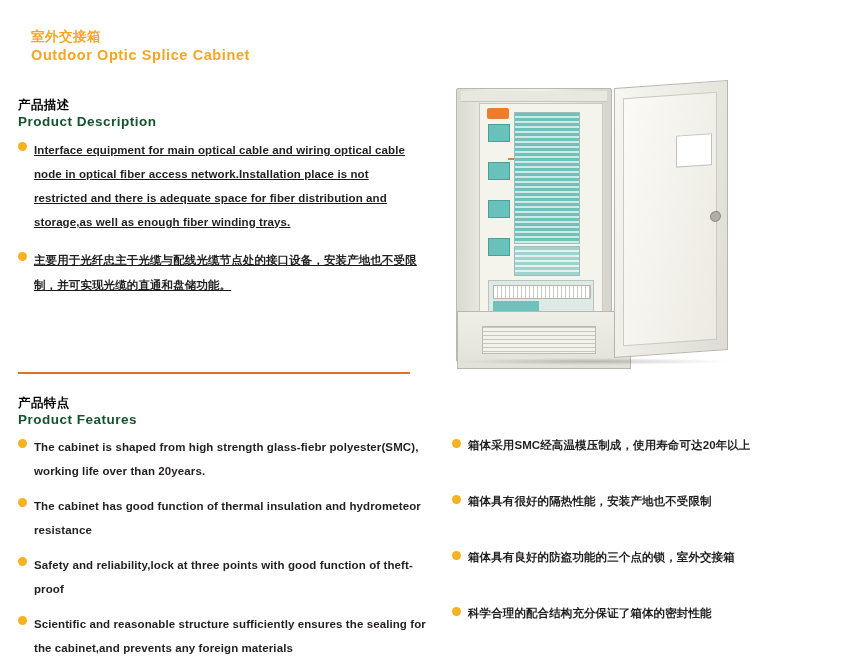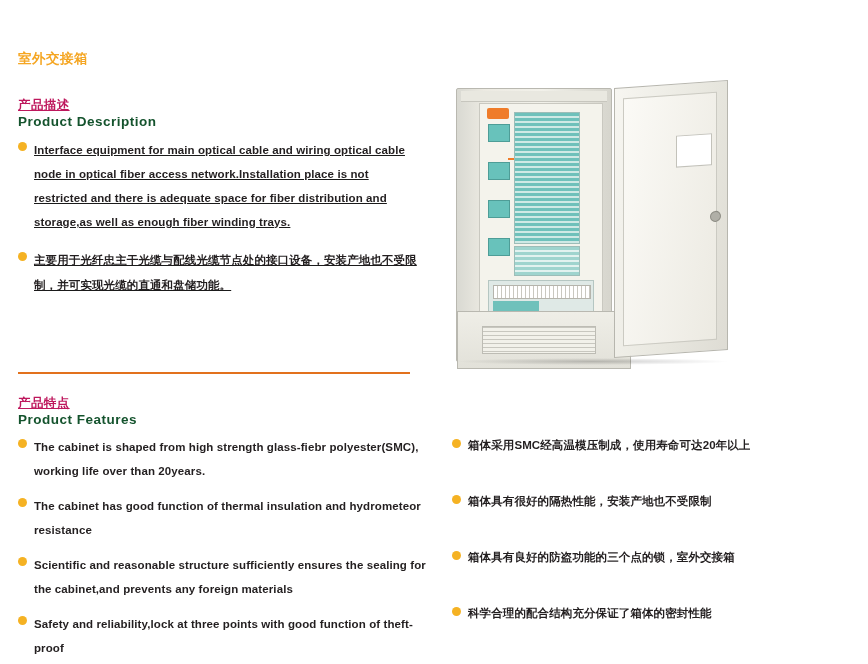--- a/index.html
+++ b/index.html
@@ -18,23 +18,22 @@
 
   .page {
     position: relative;
     width: 868px;
     height: 664px;
   }
 
   
   .title-block {
     position: absolute;
-    left: 18px;
+    left: 31px;
     top: 28px;
-    margin-top: 22px;
   }
   .title-cn {
     font-size: 13.5px;
     font-weight: bold;
     color: #f5a623;
     letter-spacing: 0.5px;
     line-height: 18px;
   }
   .title-en {
     font-size: 14.5px;
@@ -44,24 +43,23 @@
     line-height: 19px;
   }
 
   
   .section-head {
     position: absolute;
   }
   .section-head .cn {
     font-size: 12.5px;
     font-weight: bold;
-    color: #be185d;
+    color: #000000;
     line-height: 16px;
     letter-spacing: 0.4px;
-    text-decoration: underline;
   }
   .section-head .en {
     font-size: 13.5px;
     font-weight: bold;
     color: #14532d;
     line-height: 18px;
     letter-spacing: 0.5px;
   }
 
   #desc-head { left: 18px; top: 97px; }
@@ -328,20 +326,21 @@
     background: radial-gradient(ellipse at center, rgba(0,0,0,0.20) 0%, rgba(0,0,0,0) 70%);
   }
 </style>
 </head>
 <body>
 
 <div class="page">
 
   <div class="title-block">
     <div class="title-cn">室外交接箱</div>
+    <div class="title-en">Outdoor Optic Splice Cabinet</div>
   </div>
 
   <div class="section-head" id="desc-head">
     <div class="cn">产品描述</div>
     <div class="en">Product Description</div>
   </div>
 
   <div id="desc-list">
     <div class="bullet-row">
       <span class="dot"></span>
@@ -364,25 +363,25 @@
     <div class="bullet-row">
       <span class="dot"></span>
       <span class="btext">The cabinet is shaped from high strength glass-fiebr polyester(SMC), working life over than 20years.</span>
     </div>
     <div class="bullet-row">
       <span class="dot"></span>
       <span class="btext">The cabinet has good function of thermal insulation and hydrometeor resistance</span>
     </div>
     <div class="bullet-row">
       <span class="dot"></span>
+      <span class="btext">Safety and reliability,lock at three points with good function of theft-proof</span>
+    </div>
+    <div class="bullet-row">
+      <span class="dot"></span>
       <span class="btext">Scientific and reasonable structure sufficiently ensures the sealing for the cabinet,and prevents any foreign materials</span>
-    </div>
-    <div class="bullet-row">
-      <span class="dot"></span>
-      <span class="btext">Safety and reliability,lock at three points with good function of theft-proof</span>
     </div>
   </div>
 
   <div id="feat-right">
     <div class="bullet-row">
       <span class="dot"></span>
       <span class="btext cn">箱体采用SMC经高温模压制成，使用寿命可达20年以上</span>
     </div>
     <div class="bullet-row">
       <span class="dot"></span>

